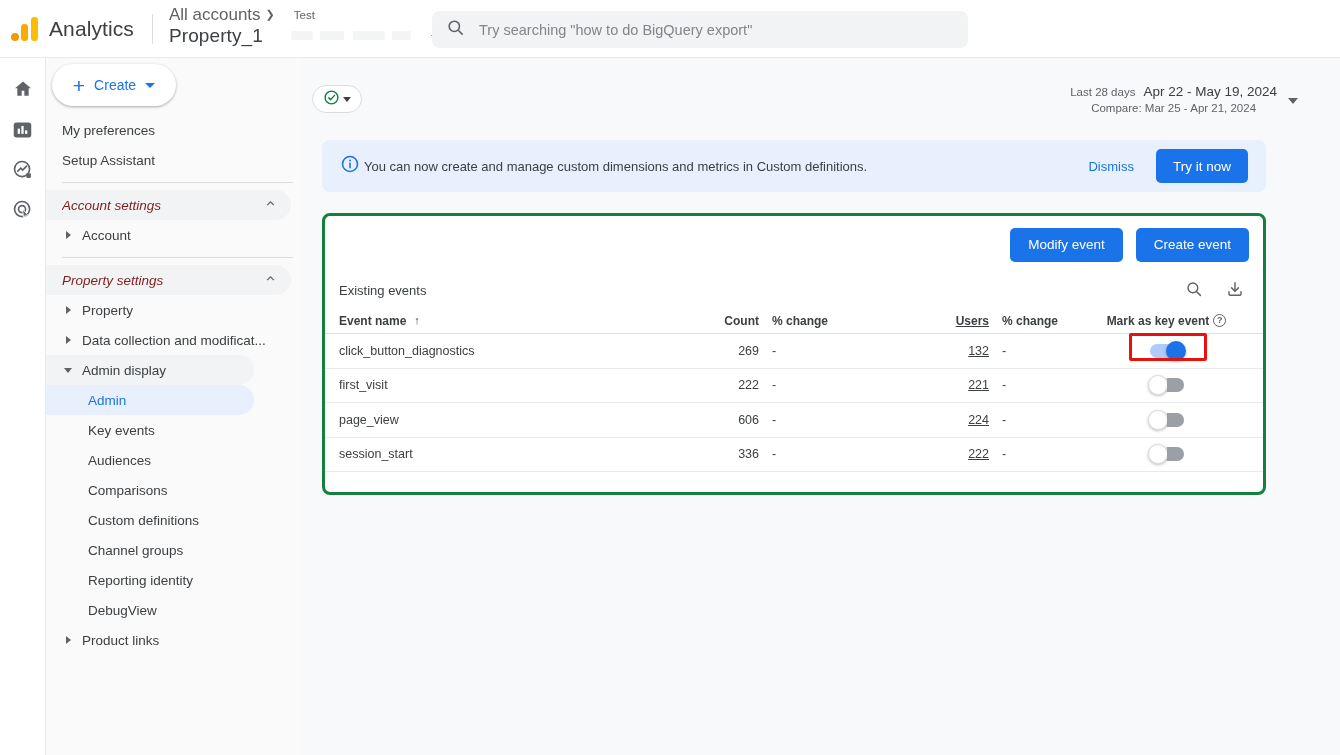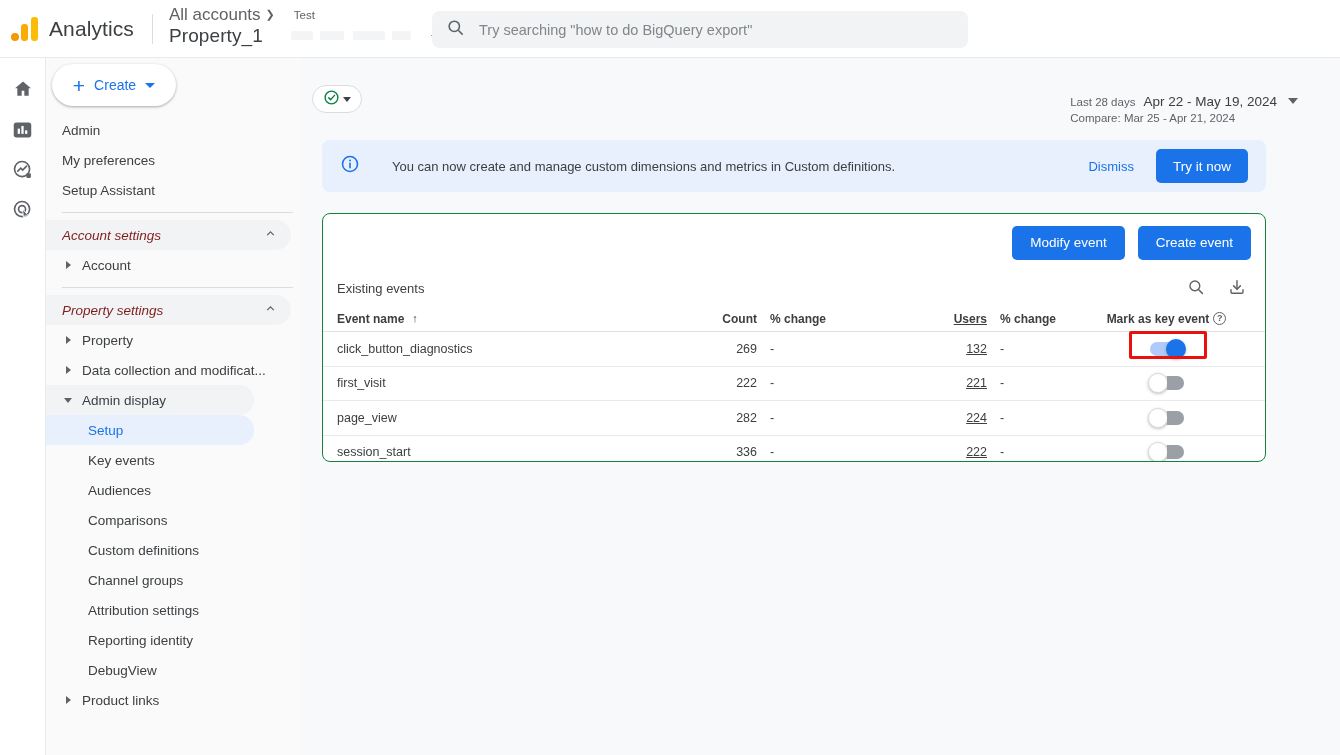--- a/index.html
+++ b/index.html
@@ -119,52 +119,52 @@
   .status-pill {
     position: absolute; left: 11px; top: 27px; width: 50px; height: 28px;
     background: #fff; border: 1px solid #dadce0; border-radius: 15px;
     display: flex; align-items: center; justify-content: center; gap: 3px; cursor: pointer;
   }
   .pill-caret {
     width: 0; height: 0; border-left: 4.5px solid transparent; border-right: 4.5px solid transparent;
     border-top: 5px solid #3c4043;
   }
   .daterange {
-    position: absolute; right: 63px; top: 36px; text-align: left; cursor: pointer;
+    position: absolute; right: 63px; top: 26px; text-align: center; cursor: pointer;
   }
   .dr-line1 { display: flex; align-items: baseline; justify-content: flex-end; gap: 8px; }
   .dr-last { font-size: 11.5px; color: #5f6368; }
   .dr-range { font-size: 13.5px; color: #3c4043; }
   .dr-compare { font-size: 11.5px; color: #5f6368; margin-top: 3px; }
   .dr-caret {
     position: absolute; right: 42px; top: 40px;
     width: 0; height: 0; border-left: 5px solid transparent; border-right: 5px solid transparent;
     border-top: 6px solid #5f6368; cursor: pointer;
   }
 
   
   .banner {
     position: absolute; left: 21px; top: 82px; width: 944px; height: 52px;
     background: #e8f0fe; border-radius: 8px; display: flex; align-items: center; padding: 0 18px;
   }
-  .banner-txt { font-size: 13px; color: #3c4043; margin-left: 32px; flex: 1; }
+  .banner-txt { font-size: 13px; color: #3c4043; margin-left: 4px; flex: 1; }
   .dismiss-btn {
     font-size: 13px; color: #1a73e8; cursor: pointer; background: none; border: none;
     font-family: "Liberation Sans", sans-serif; margin-right: 22px;
   }
   .tryit-btn {
     background: #1a73e8; color: #fff; border: none; border-radius: 5px;
     height: 34px; padding: 0 17px; font-size: 13.5px; cursor: pointer;
     font-family: "Liberation Sans", sans-serif; font-weight: 500;
   }
 
   
   .card {
-    position: absolute; left: 21px; top: 155px; width: 944px; height: 249px;
-    background: #fff; border: 1px solid #15803d; border-radius: 8px; overflow: hidden;
+    position: absolute; left: 21px; top: 155px; width: 944px; height: 282px;
+    background: #fff; border: 3px solid #15803d; border-radius: 8px; overflow: hidden;
   }
   .card-actions { height: 57px; display: flex; align-items: center; justify-content: flex-end; gap: 13px; padding-right: 14px; }
   .blue-btn {
     background: #1a73e8; color: #fff; border: none; border-radius: 5px; height: 34px;
     padding: 0 18px; font-size: 13.5px; font-weight: 500; cursor: pointer;
     font-family: "Liberation Sans", sans-serif;
   }
   .table-head {
     height: 35px; display: flex; align-items: center; padding: 0 14px 0 14px;
     position: relative;
@@ -295,23 +295,20 @@
 
   <div class="nav">
     <button class="create-btn">
       <span class="create-plus">+</span>
       <span class="create-lbl">Create</span>
       <span class="create-caret"></span>
     </button>
 
     <div class="nav-list">
       <div class="nav-row plain">
-        <span class="txt">Admin</span>
-      </div>
-      <div class="nav-row plain">
         <span class="txt">My preferences</span>
       </div>
       <div class="nav-row plain">
         <span class="txt">Setup Assistant</span>
       </div>
 
       <div class="hdivider"></div>
 
       <div class="nav-row group" style="width:245px">
         <span class="txt">Account settings</span>
@@ -343,39 +340,36 @@
       <div class="nav-row child" style="width:248px">
         <span class="tri-right"></span>
         <span class="txt">Data collection and modificat...</span>
       </div>
       <div class="nav-row child" style="width:208px;background:#f1f3f4">
         <span class="tri-down"></span>
         <span class="txt">Admin display</span>
       </div>
 
       <div class="nav-row leaf selected" style="width:208px">
-        <span class="txt">Setup</span>
+        <span class="txt">Admin</span>
       </div>
       <div class="nav-row leaf">
         <span class="txt">Key events</span>
       </div>
       <div class="nav-row leaf">
         <span class="txt">Audiences</span>
       </div>
       <div class="nav-row leaf">
         <span class="txt">Comparisons</span>
       </div>
       <div class="nav-row leaf">
         <span class="txt">Custom definitions</span>
       </div>
       <div class="nav-row leaf">
         <span class="txt">Channel groups</span>
-      </div>
-      <div class="nav-row leaf">
-        <span class="txt">Attribution settings</span>
       </div>
       <div class="nav-row leaf">
         <span class="txt">Reporting identity</span>
       </div>
       <div class="nav-row leaf">
         <span class="txt">DebugView</span>
       </div>
       <div class="nav-row child">
         <span class="tri-right"></span>
         <span class="txt">Product links</span>
@@ -486,21 +480,21 @@
           <span class="toggle-wrap">
             <span class="toggle off">
                 <span class="knob"></span>
               </span>
           </span>
         </span>
       </div>
 
       <div class="row">
         <span class="c-name">page_view</span>
-        <span class="c-count">282</span>
+        <span class="c-count">606</span>
         <span class="c-chg1">-</span>
         <span class="c-users">224</span>
         <span class="c-chg2">-</span>
         <span class="c-key">
           <span class="toggle-wrap">
             <span class="toggle off">
                 <span class="knob"></span>
               </span>
           </span>
         </span>

